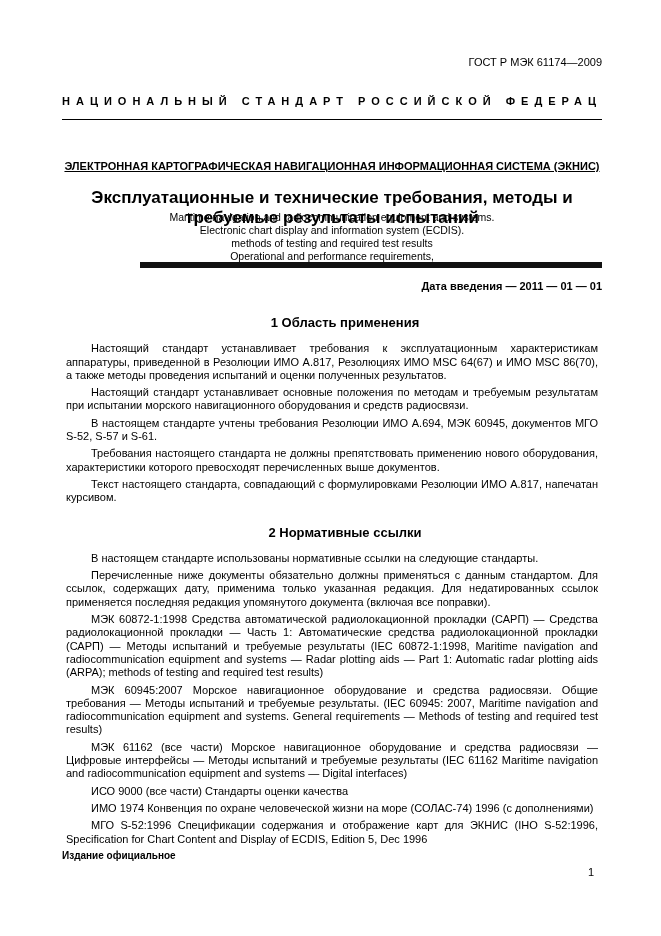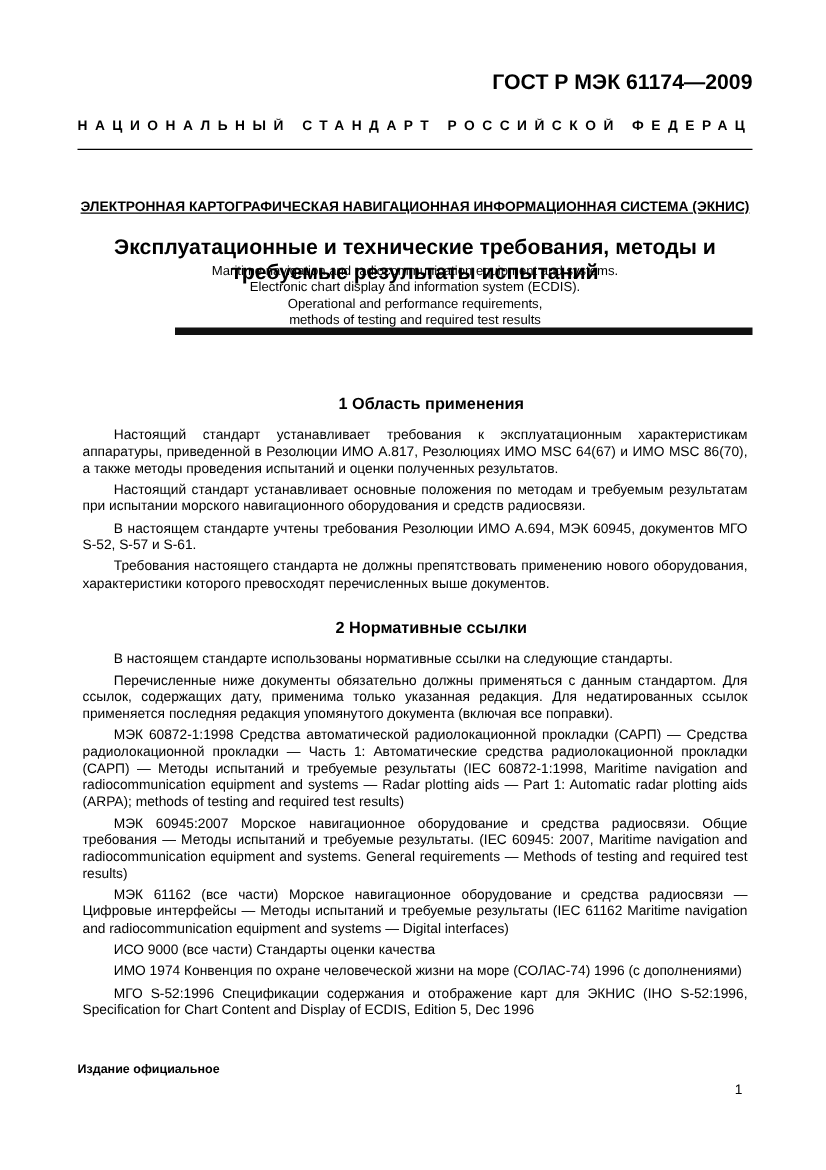--- a/index.html
+++ b/index.html
@@ -6,21 +6,21 @@
   .page{
     position:relative;
     width:661px;height:936px;
     background:#ffffff;
     font-family:"Liberation Sans", sans-serif;
     color:#000;
     overflow:hidden;
   }
   .doc-number{
     position:absolute;top:56px;right:59px;
-    font-size:17px;font-weight:bold;
+    font-size:11px;font-weight:normal;
   }
   .nat-std{
     position:absolute;top:95px;left:62px;width:540px;
     font-size:11px;font-weight:bold;
     letter-spacing:6px;white-space:nowrap;overflow:hidden;
   }
   .header-rule{
     position:absolute;top:119px;left:62px;width:540px;height:1px;
     background:#000;
   }
@@ -81,34 +81,36 @@
   <div class="header-rule"></div>
 
 
   <div class="main-title">ЭЛЕКТРОННАЯ КАРТОГРАФИЧЕСКАЯ НАВИГАЦИОННАЯ ИНФОРМАЦИОННАЯ СИСТЕМА (ЭКНИС)</div>
 
   <div class="subtitle">Эксплуатационные и технические требования, методы и требуемые результаты испытаний</div>
 
   <div class="english">
     <div>Maritime navigation and radiocommunication equipment and systems.</div>
     <div>Electronic chart display and information system (ECDIS).</div>
+    <div>methods of testing and required test results</div>
     <div>Operational and performance requirements,</div>
-    <div>methods of testing and required test results</div>
   </div>
 
   <div class="black-bar"></div>
 
+  <div class="date-line">Дата введения  — 2011 — 01 — 01</div>
 
   <div class="body-text">
 
     <h2>1 Область применения</h2>
     <p>Настоящий стандарт устанавливает требования к эксплуатационным характеристикам аппаратуры, приведенной в Резолюции ИМО А.817, Резолюциях ИМО MSC 64(67) и ИМО MSC 86(70), а также методы проведения испытаний и оценки полученных результатов.</p>
     <p>Настоящий стандарт устанавливает основные положения по методам и требуемым результатам при испытании морского навигационного оборудования и средств радиосвязи.</p>
     <p>В настоящем стандарте учтены требования Резолюции ИМО А.694, МЭК 60945, документов МГО S-52, S-57 и S-61.</p>
     <p>Требования настоящего стандарта не должны препятствовать применению нового оборудования, характеристики которого превосходят перечисленных выше документов.</p>
+    <p>Текст настоящего стандарта, совпадающий с формулировками Резолюции ИМО А.817,  напечатан курсивом.</p>
 
     <h2 class="second">2  Нормативные ссылки</h2>
     <p>В настоящем стандарте использованы нормативные ссылки на следующие стандарты.</p>
     <p>Перечисленные ниже документы обязательно должны применяться с данным стандартом. Для ссылок, содержащих дату, применима только указанная редакция. Для недатированных ссылок применяется последняя редакция упомянутого документа (включая все поправки).</p>
     <p>МЭК 60872-1:1998 Средства автоматической радиолокационной прокладки (САРП) — Средства радиолокационной прокладки — Часть 1: Автоматические средства радиолокационной прокладки (САРП) — Методы  испытаний и требуемые результаты (IEC 60872-1:1998, Maritime navigation and radiocommunication equipment and systems — Radar plotting aids — Part 1: Automatic radar plotting aids (ARPA); methods of testing and required test results)</p>
     <p>МЭК 60945:2007 Морское навигационное оборудование и средства радиосвязи. Общие требования — Методы испытаний и требуемые результаты. (IEC 60945: 2007, Maritime navigation and radiocommunication equipment and systems. General requirements — Methods of testing and required test results)</p>
     <p>МЭК 61162 (все части) Морское навигационное оборудование и средства радиосвязи — Цифровые интерфейсы — Методы испытаний и требуемые результаты (IEC 61162  Maritime navigation and radiocommunication equipment and systems — Digital interfaces)</p>
     <p>ИСО 9000 (все части) Стандарты оценки качества</p>
     <p>ИМО 1974 Конвенция по охране человеческой жизни на море (СОЛАС-74) 1996 (с дополнениями)</p>
     <p>МГО S-52:1996 Спецификации содержания и отображение карт для ЭКНИС (IHO S-52:1996, Specification for Chart Content and Display of ECDIS, Edition 5, Dec 1996</p>

